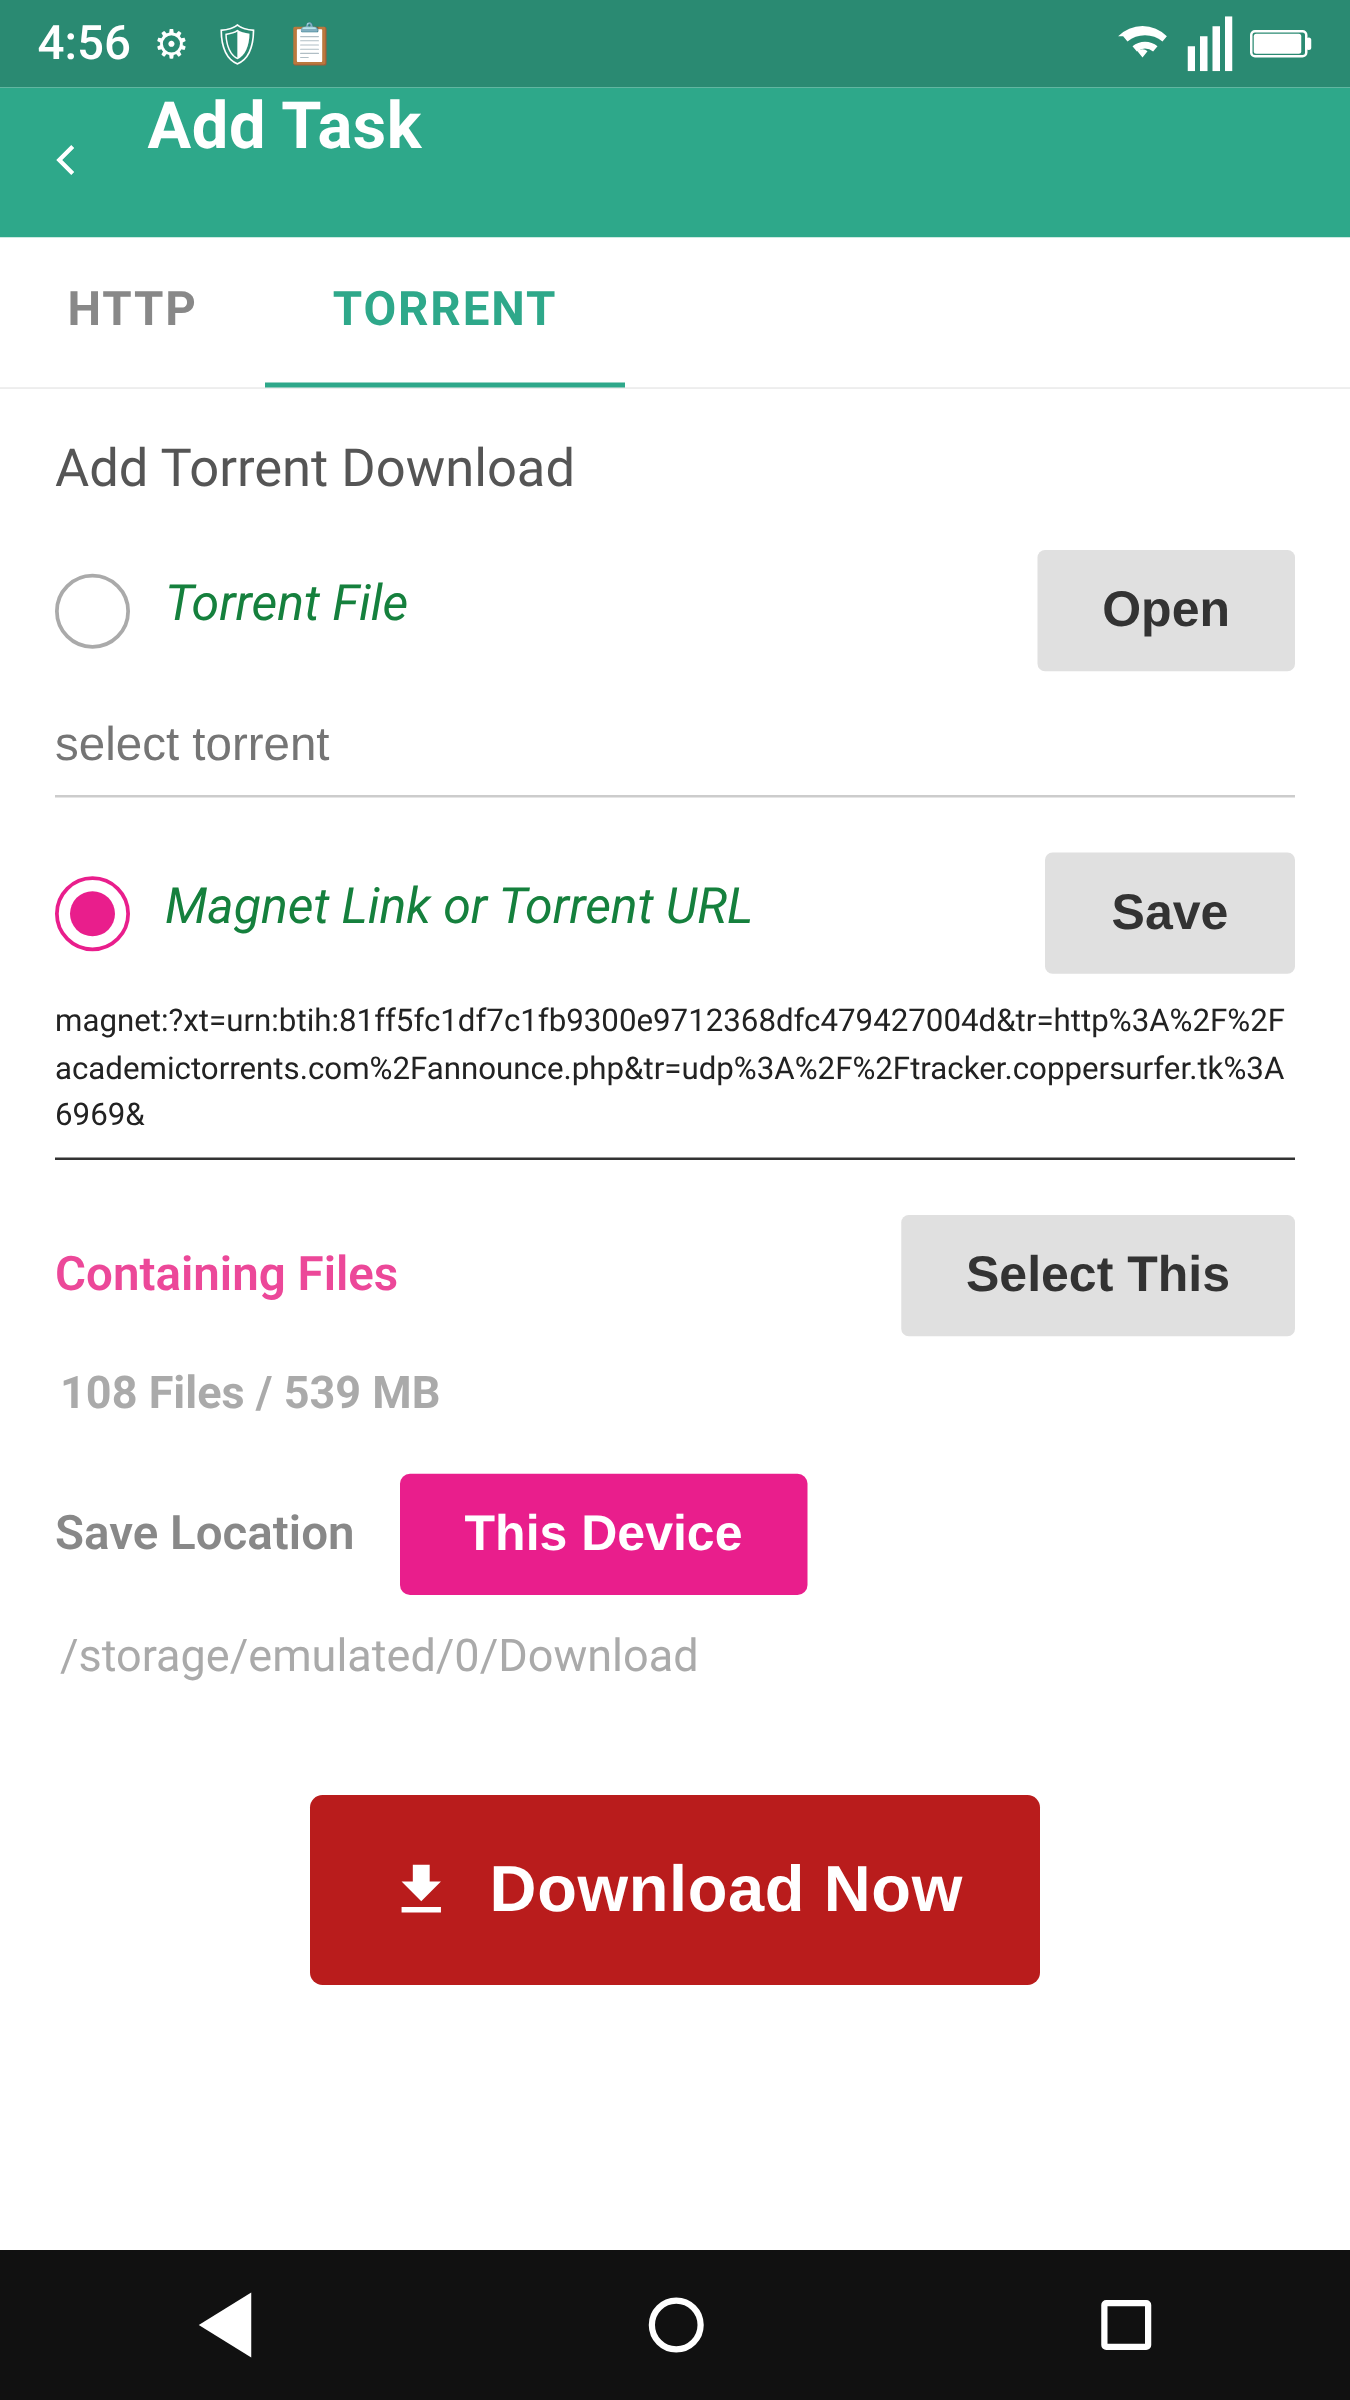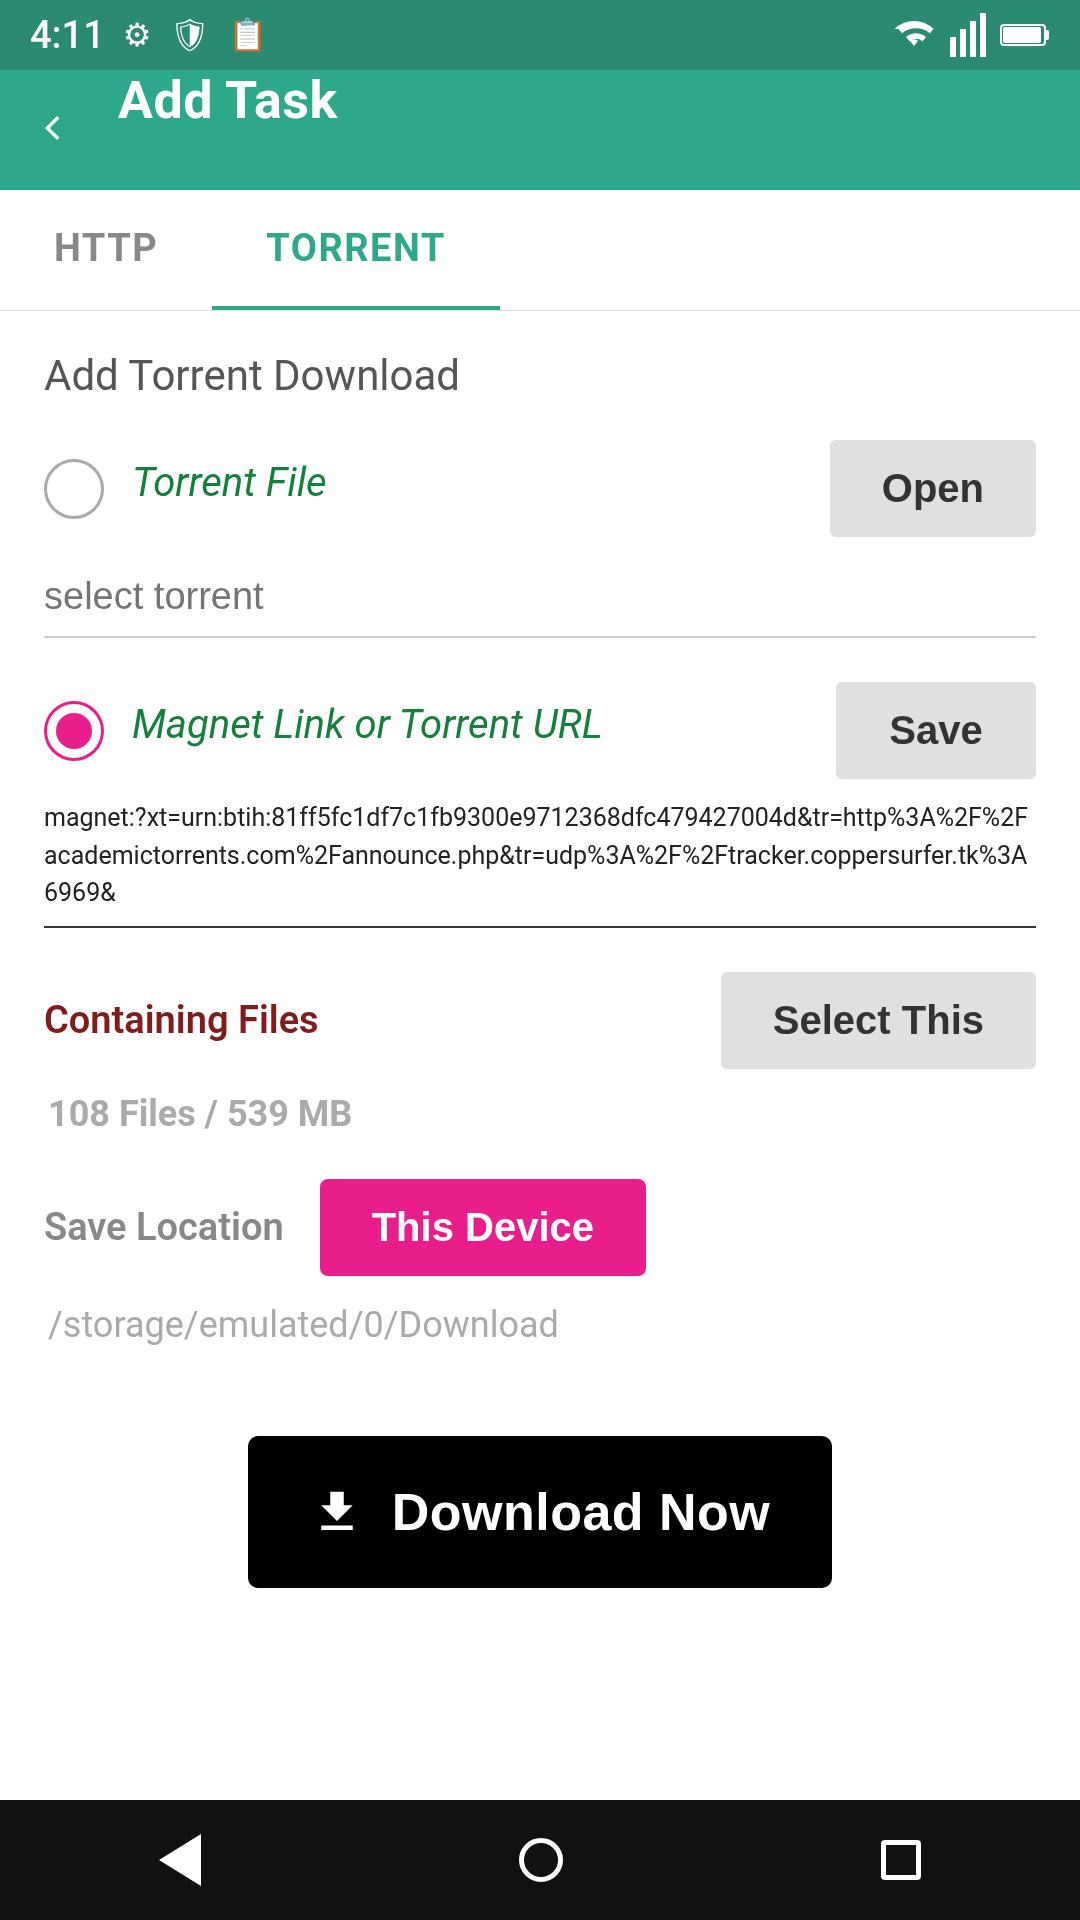--- a/index.html
+++ b/index.html
@@ -165,21 +165,21 @@
 
     
     .files-row {
       display: flex;
       align-items: center;
       justify-content: space-between;
       margin-bottom: 24px;
     }
     .files-label {
       font-size: 38px;
-      color: #7f1d1d;
+      color: #ec4899;
       font-weight: 600;
     }
     .files-info {
       font-size: 36px;
       color: #aaa;
       margin-bottom: 44px;
       padding-left: 4px;
       font-weight: bold;
     }
 
@@ -213,21 +213,21 @@
       padding-left: 4px;
     }
 
     
     .download-btn-wrap {
       display: flex;
       justify-content: center;
       margin-top: 10px;
     }
     .btn-download {
-      background: #000000;
+      background: #b91c1c;
       border: none;
       border-radius: 10px;
       padding: 46px 62px;
       font-size: 52px;
       font-weight: 700;
       color: #fff;
       cursor: pointer;
       display: flex;
       align-items: center;
       gap: 28px;
@@ -276,21 +276,21 @@
       width: 54px;
       height: 54px;
       fill: #fff;
     }
   </style>
 </head>
 <body>
 
 <div class="status-bar">
   <div class="status-bar-left">
-    <span class="status-time">4:11</span>
+    <span class="status-time">4:56</span>
     <span class="status-icon">⚙</span>
     <span class="status-icon">🛡</span>
     <span class="status-icon">📋</span>
   </div>
   <div class="status-bar-right">
 
     <svg width="44" height="34" viewBox="0 0 44 34" fill="white">
       <path d="M22 28l4-5a5.6 5.6 0 00-8 0zm-8-9l3.5 4.2a10 10 0 0113 0L34 19a15.6 15.6 0 00-20 0zm-7.5-8l3.5 4.2a22 22 0 0128 0L41.5 11A27.5 27.5 0 002.5 11z"></path>
     </svg>
 

